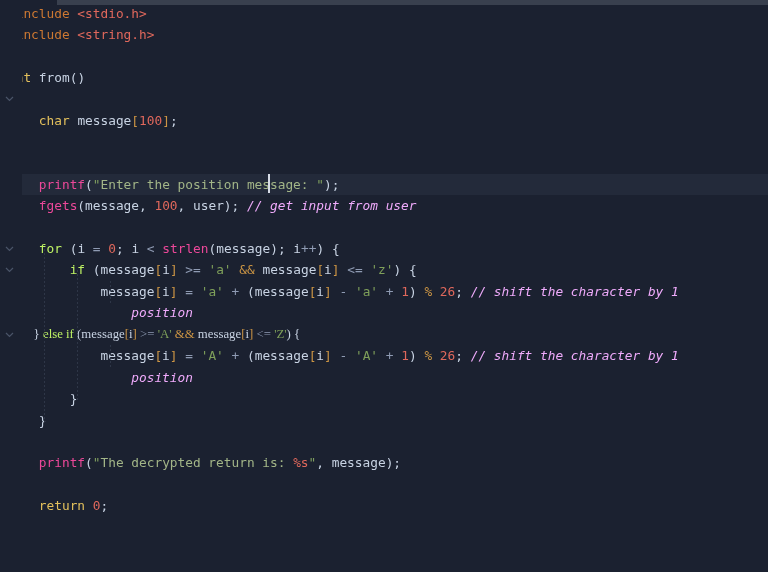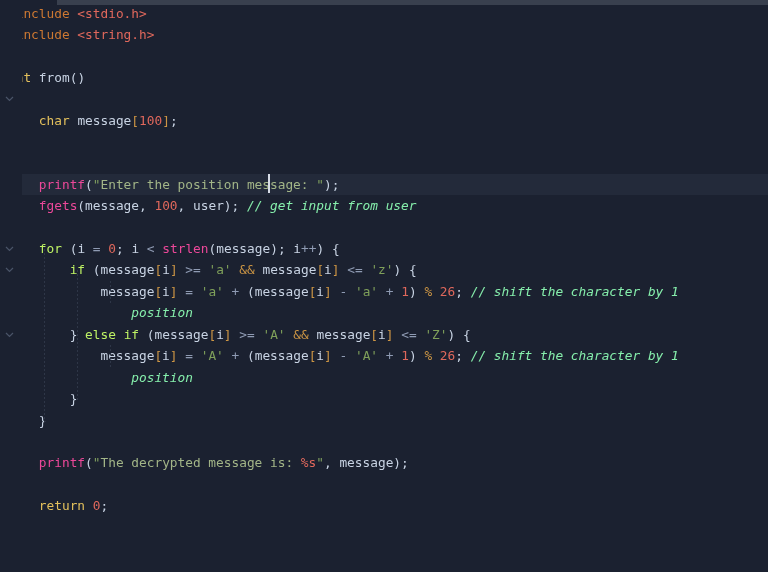--- a/index.html
+++ b/index.html
@@ -126,21 +126,21 @@
   .t-header   { color: #e0685c; }          
   .t-kw       { color: #e3c05c; }          
   .t-kw2      { color: #bef264; }
   .t-fn       { color: #ec4899; }          
   .t-id       { color: #c8d3e3; }          
   .t-num      { color: #e0685c; }          
   .t-str      { color: #a2b587; }          
   .t-strq     { color: #7f9f5f; }          
   .t-chr      { color: #7fa05a; }          
   .t-fmt      { color: #e0685c; }          
-  .t-com      { color: #86efac; font-style: italic; }
+  .t-com      { color: #f0abfc; font-style: italic; }
   .t-op       { color: #8f9bb3; }          
   .t-amp      { color: #cc9544; }          
   .t-pct      { color: #cc9544; }          
   .t-pun      { color: #c8d3e3; }          
   .t-brk      { color: #cc9544; }          
   .t-brc      { color: #c8d3e3; }
 </style>
 </head>
 <body style="background: rgb(27, 33, 48);">
 
@@ -224,21 +224,21 @@
     </div>
 
     <div class="line" style="top:281px;">
       <span class="txt">            <span class="t-id">message</span><span class="t-brk">[</span><span class="t-id">i</span><span class="t-brk">]</span> <span class="t-op">=</span> <span class="t-chr">'a'</span> <span class="t-op">+</span> <span class="t-pun">(</span><span class="t-id">message</span><span class="t-brk">[</span><span class="t-id">i</span><span class="t-brk">]</span> <span class="t-op">-</span> <span class="t-chr">'a'</span> <span class="t-op">+</span> <span class="t-num">1</span><span class="t-pun">)</span> <span class="t-pct">%</span> <span class="t-num">26</span><span class="t-pun">;</span> <span class="t-com">// shift the character by 1</span></span>
     </div>
 
     <div class="line" style="top:302px;">
       <span class="txt">                <span class="t-com">position</span></span>
     </div>
 
-    <div class="line" style="top:324px;">
+    <div class="line" style="top:324px;font-family:Liberation Serif, serif;">
       <span class="txt">        <span class="t-brc">}</span> <span class="t-kw2">else</span> <span class="t-kw2">if</span> <span class="t-pun">(</span><span class="t-id">message</span><span class="t-brk">[</span><span class="t-id">i</span><span class="t-brk">]</span> <span class="t-op">&gt;=</span> <span class="t-chr">'A'</span> <span class="t-amp">&amp;&amp;</span> <span class="t-id">message</span><span class="t-brk">[</span><span class="t-id">i</span><span class="t-brk">]</span> <span class="t-op">&lt;=</span> <span class="t-chr">'Z'</span><span class="t-pun">)</span> <span class="t-brc">{</span></span>
     </div>
 
     <div class="line" style="top:345px;">
       <span class="txt">            <span class="t-id">message</span><span class="t-brk">[</span><span class="t-id">i</span><span class="t-brk">]</span> <span class="t-op">=</span> <span class="t-chr">'A'</span> <span class="t-op">+</span> <span class="t-pun">(</span><span class="t-id">message</span><span class="t-brk">[</span><span class="t-id">i</span><span class="t-brk">]</span> <span class="t-op">-</span> <span class="t-chr">'A'</span> <span class="t-op">+</span> <span class="t-num">1</span><span class="t-pun">)</span> <span class="t-pct">%</span> <span class="t-num">26</span><span class="t-pun">;</span> <span class="t-com">// shift the character by 1</span></span>
     </div>
 
     <div class="line" style="top:367px;">
       <span class="txt">                <span class="t-com">position</span></span>
     </div>
@@ -247,21 +247,21 @@
       <span class="txt">        <span class="t-brc">}</span></span>
     </div>
 
     <div class="line" style="top:410px;">
       <span class="txt">    <span class="t-brc">}</span></span>
     </div>
 
     <div class="line" style="top:431px;"><span class="txt"></span></div>
 
     <div class="line" style="top:452px;">
-      <span class="txt">    <span class="t-fn">printf</span><span class="t-pun">(</span><span class="t-strq">"</span><span class="t-str">The decrypted message is: </span><span class="t-fmt">%s</span><span class="t-strq">"</span><span class="t-pun">,</span> <span class="t-id">message</span><span class="t-pun">);</span></span>
+      <span class="txt">    <span class="t-fn">printf</span><span class="t-pun">(</span><span class="t-strq">"</span><span class="t-str">The decrypted return is: </span><span class="t-fmt">%s</span><span class="t-strq">"</span><span class="t-pun">,</span> <span class="t-id">message</span><span class="t-pun">);</span></span>
     </div>
 
     <div class="line" style="top:474px;"><span class="txt"></span></div>
 
     <div class="line" style="top:495px;">
       <span class="txt">    <span class="t-kw">return</span> <span class="t-num">0</span><span class="t-pun">;</span></span>
     </div>
 
     <div class="line" style="top:517px;">
       <span class="txt"><span class="t-brc">}</span></span>

